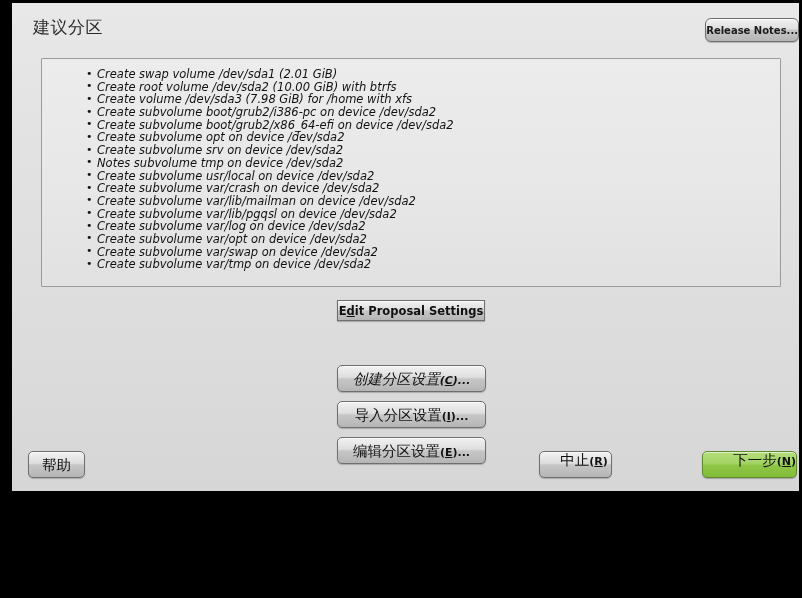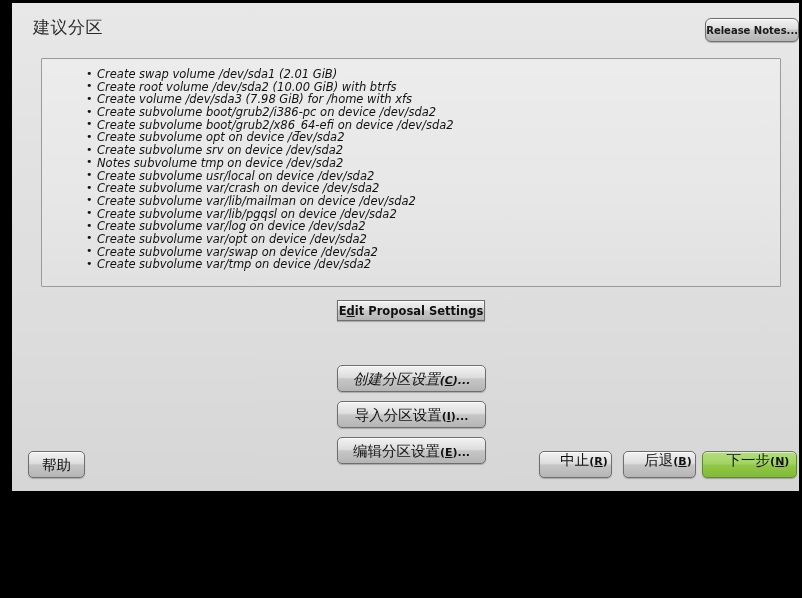--- a/index.html
+++ b/index.html
@@ -62,20 +62,21 @@
     border: 1px solid #6e6e6e;
     background: linear-gradient(to bottom, #f2f2f2 0%, #dedede 45%, #c6c6c6 52%, #b5b5b5 100%);
     box-shadow: inset 0 1px 0 rgba(255,255,255,0.75), 0 1px 1px rgba(0,0,0,0.22);
     color: #111;
     user-select: none;
   }
   .btn.green {
     border: 1px solid #5f8a30;
     background: linear-gradient(to bottom, #b5de7c 0%, #a3d365 45%, #8fc646 55%, #81bb37 100%);
     box-shadow: inset 0 1px 0 rgba(255,255,255,0.55), 0 1px 1px rgba(0,0,0,0.25);
+    text-align: right;
   }
 
   
   #proposal-box {
     position: absolute;
     left: 29px;
     top: 55px;
     width: 740px;
     height: 229px;
     box-sizing: border-box;
@@ -234,23 +235,20 @@
   </div>
 
   <div id="footer">
 
     <div id="help-button" class="btn">帮助</div>
 
     <div id="abort-button" class="btn nav-btn">
       <span>中止</span><span class="accel">(<u>R</u>)</span>
     </div>
 
-    <div id="back-button" class="btn nav-btn">
-      <span>后退</span><span class="accel">(<u>B</u>)</span>
-    </div>
 
     <div id="next-button" class="btn nav-btn green">
       <span>下一步</span><span class="accel">(<u>N</u>)</span>
     </div>
 
   </div>
 </div>
 
 <div class="rt-edge"></div>
 

